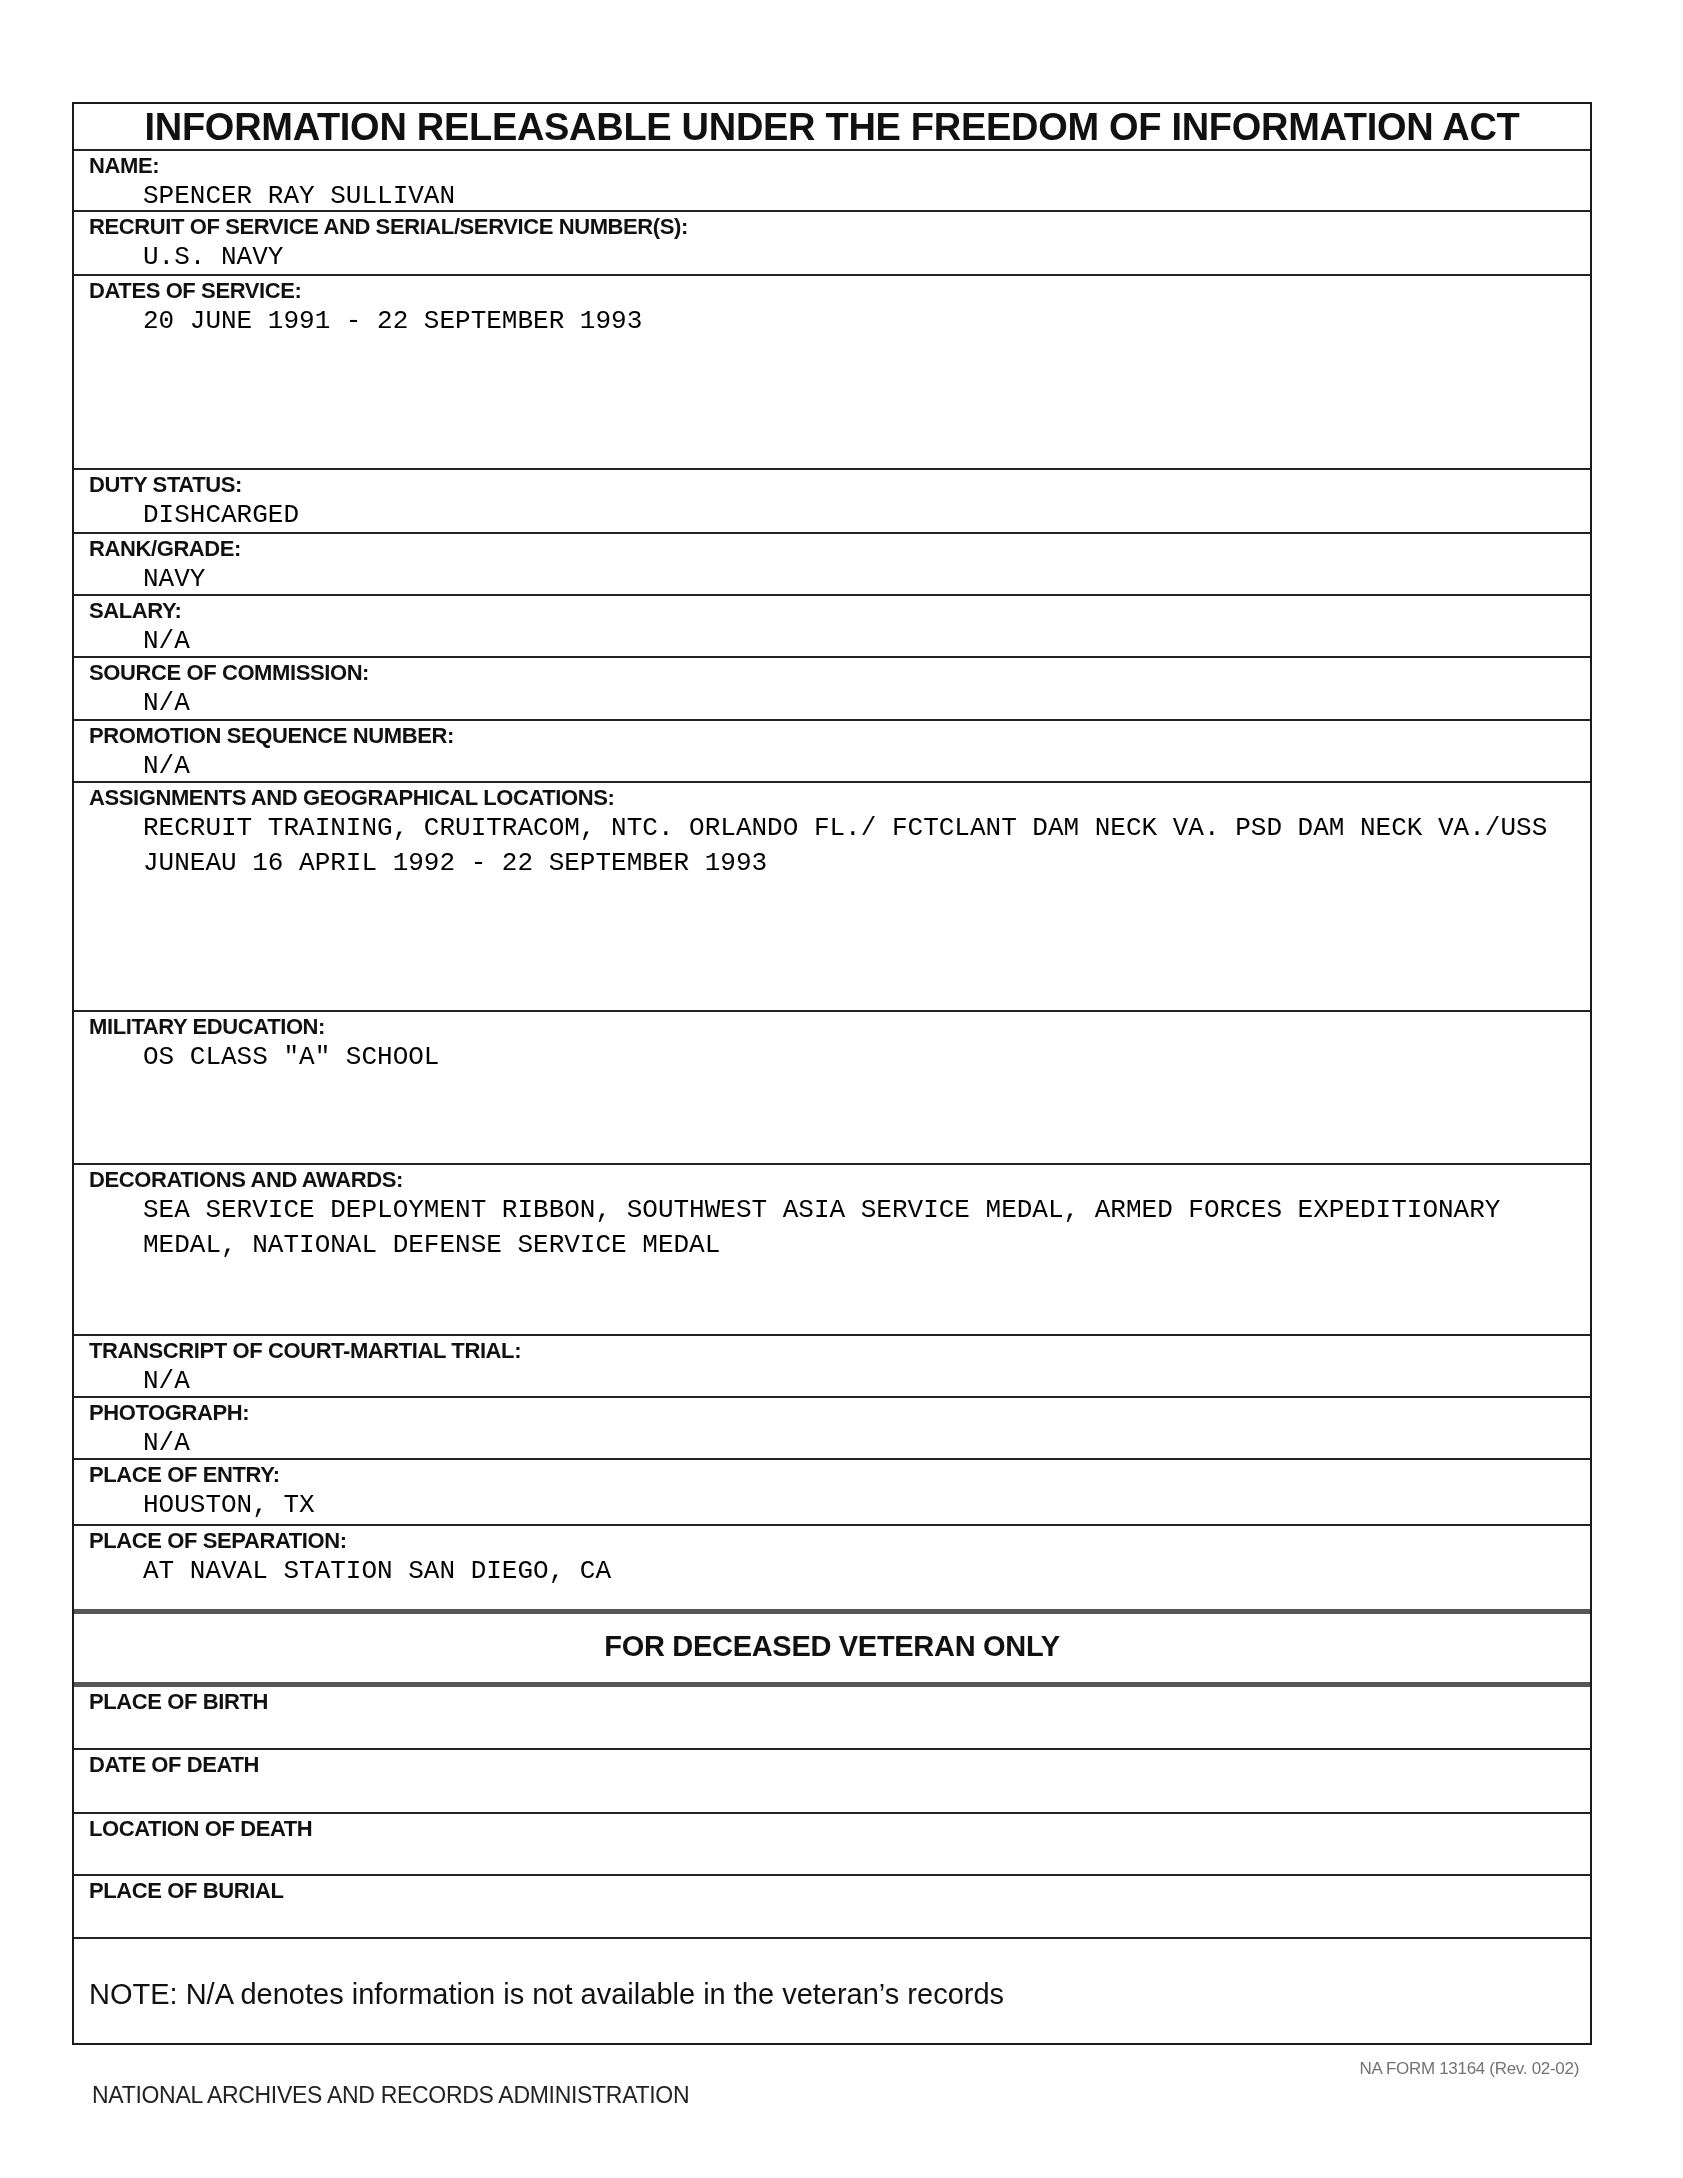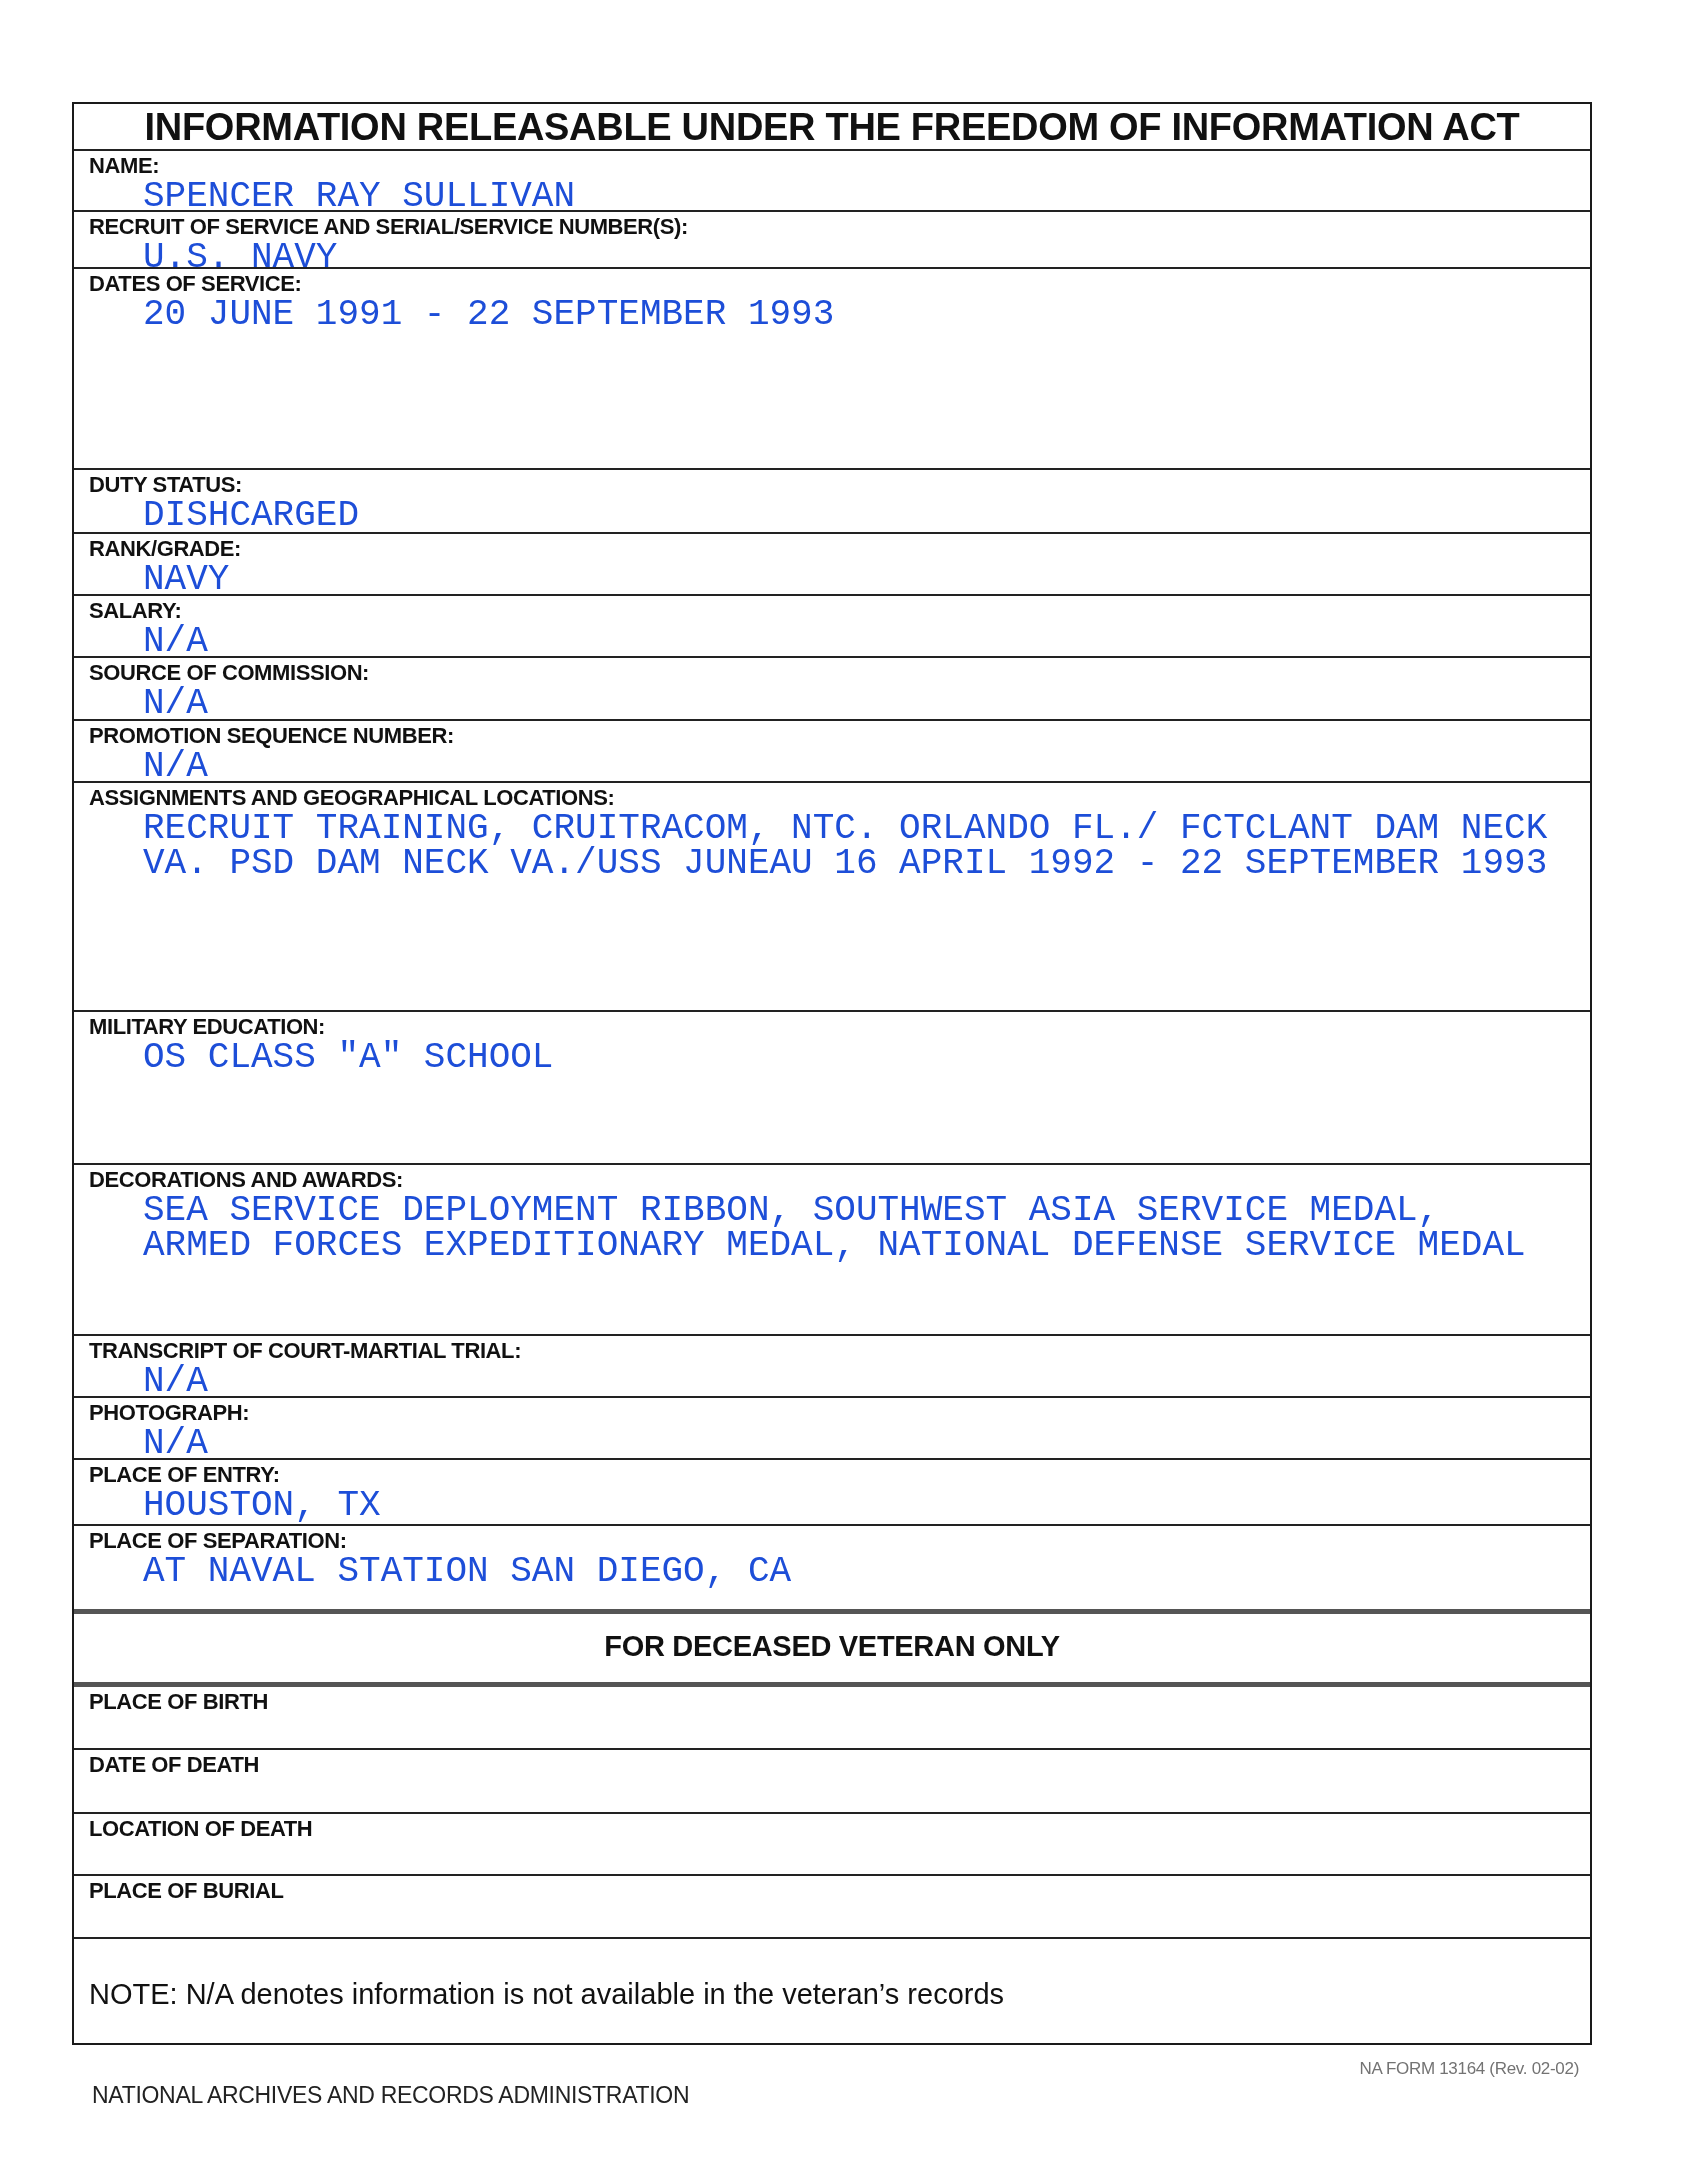--- a/index.html
+++ b/index.html
@@ -15,21 +15,21 @@
     font-family:"Liberation Sans", sans-serif; font-weight:bold; font-size:38px;
     text-align:center; line-height:46px; color:#111; letter-spacing:-0.3px;
   }
   .label {
     position:absolute; left:15px; top:2px;
     font-family:"Liberation Sans", sans-serif; font-weight:bold; font-size:22px;
     color:#111; letter-spacing:-0.4px; line-height:26px;
   }
   .value {
     position:absolute; left:69px; top:28px; right:40px;
-    font-family:"Liberation Mono", monospace; font-size:36px; color:#1d4ed8;
+    font-family:"Liberation Mono", monospace; font-size:26px; color:#000000;
     line-height:35px; white-space:pre-wrap;
   }
   .section-head {
     position:absolute; left:0; right:0; top:0; bottom:0;
     font-family:"Liberation Sans", sans-serif; font-weight:bold; font-size:29px;
     color:#111; text-align:center; line-height:65px; letter-spacing:-0.3px;
   }
   .note {
     position:absolute; left:15px; top:0; bottom:0;
     font-family:"Liberation Sans", sans-serif; font-size:29px; color:#111;
@@ -52,21 +52,21 @@
   <div class="title">INFORMATION RELEASABLE UNDER THE FREEDOM OF INFORMATION ACT</div>
 
   <div class="row" style="top:45px;height:61px;">
     <div class="label">NAME:</div>
     <div class="value">SPENCER RAY SULLIVAN</div>
   </div>
   <div class="row" style="top:106px;height:64px;">
     <div class="label">RECRUIT OF SERVICE AND SERIAL/SERVICE NUMBER(S):</div>
     <div class="value">U.S. NAVY</div>
   </div>
-  <div class="row" style="top:163px;height:194px;">
+  <div class="row" style="top:170px;height:194px;">
     <div class="label">DATES OF SERVICE:</div>
     <div class="value">20 JUNE 1991 - 22 SEPTEMBER 1993</div>
   </div>
   <div class="row" style="top:364px;height:63px;">
     <div class="label">DUTY STATUS:</div>
     <div class="value">DISHCARGED</div>
   </div>
   <div class="row" style="top:428px;height:62px;">
     <div class="label">RANK/GRADE:</div>
     <div class="value">NAVY</div>

